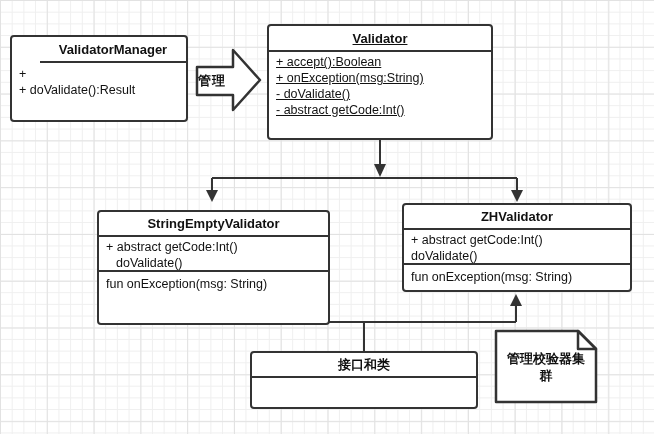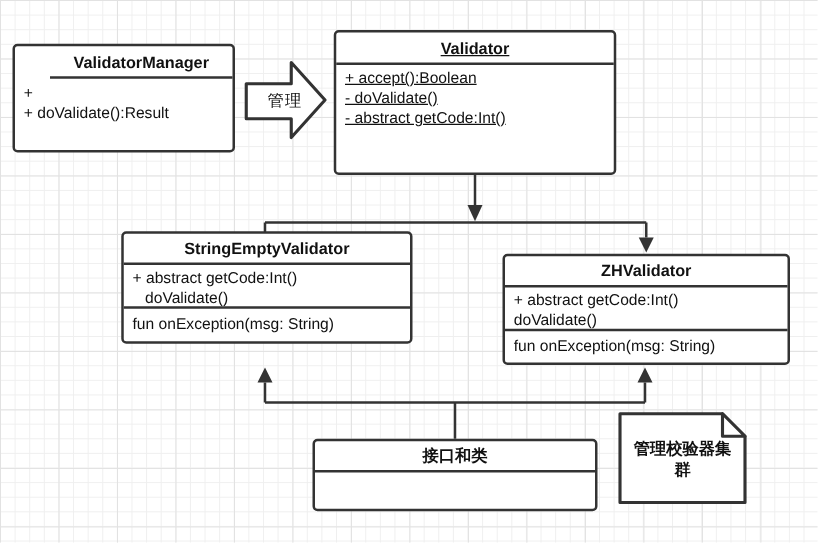--- a/index.html
+++ b/index.html
@@ -30,21 +30,21 @@
     font-size:12.5px;line-height:16px;padding-left:7px;
     white-space:nowrap;overflow:hidden;
   }
   .uml-line.indent{padding-left:17px;}
   .sec{box-sizing:border-box;overflow:hidden;}
   .sec.divided{border-bottom:2px solid #333;}
   .label-overlay{
     position:absolute;z-index:3;font-size:13px;text-align:center;
   }
   .manage-label{
-    left:197px;top:72px;width:38px;font-weight:400;letter-spacing:1px;padding-left:12px;
+    left:181px;top:72px;width:38px;font-weight:700;letter-spacing:1px;padding-left:12px;
   }
   .note-text{
     left:496px;top:331px;width:100px;height:71px;box-sizing:border-box;
     padding:4px 8px;display:flex;align-items:center;justify-content:center;
     font-weight:600;line-height:17px;
   }
 </style>
 </head>
 <body>
 
@@ -86,26 +86,27 @@
       <div class="uml-line">+ doValidate():Result</div>
     </div>
   </div>
 
   <div class="label-overlay manage-label">管理</div>
 
   <div class="uml-box" style="left:267px;top:24px;width:226px;height:116px;text-decoration:underline;">
     <div class="uml-title" style="height:26px;">Validator</div>
     <div class="uml-body" style="padding-top:2px;">
       <div class="uml-line">+ accept():Boolean</div>
+      <div class="uml-line">+ onException(msg:String)</div>
       <div class="uml-line">- doValidate()</div>
       <div class="uml-line">- abstract getCode:Int()</div>
     </div>
   </div>
 
-  <div class="uml-box" style="left:97px;top:185px;width:233px;height:90px;">
+  <div class="uml-box" style="left:97px;top:210px;width:233px;height:115px;">
     <div class="uml-title" style="height:25px;">StringEmptyValidator</div>
     <div class="sec divided" style="height:35px;padding-top:2px;">
       <div class="uml-line">+ abstract getCode:Int()</div>
       <div class="uml-line indent">doValidate()</div>
     </div>
     <div class="sec" style="padding-top:4px;">
       <div class="uml-line">fun onException(msg: String)</div>
     </div>
   </div>
 

